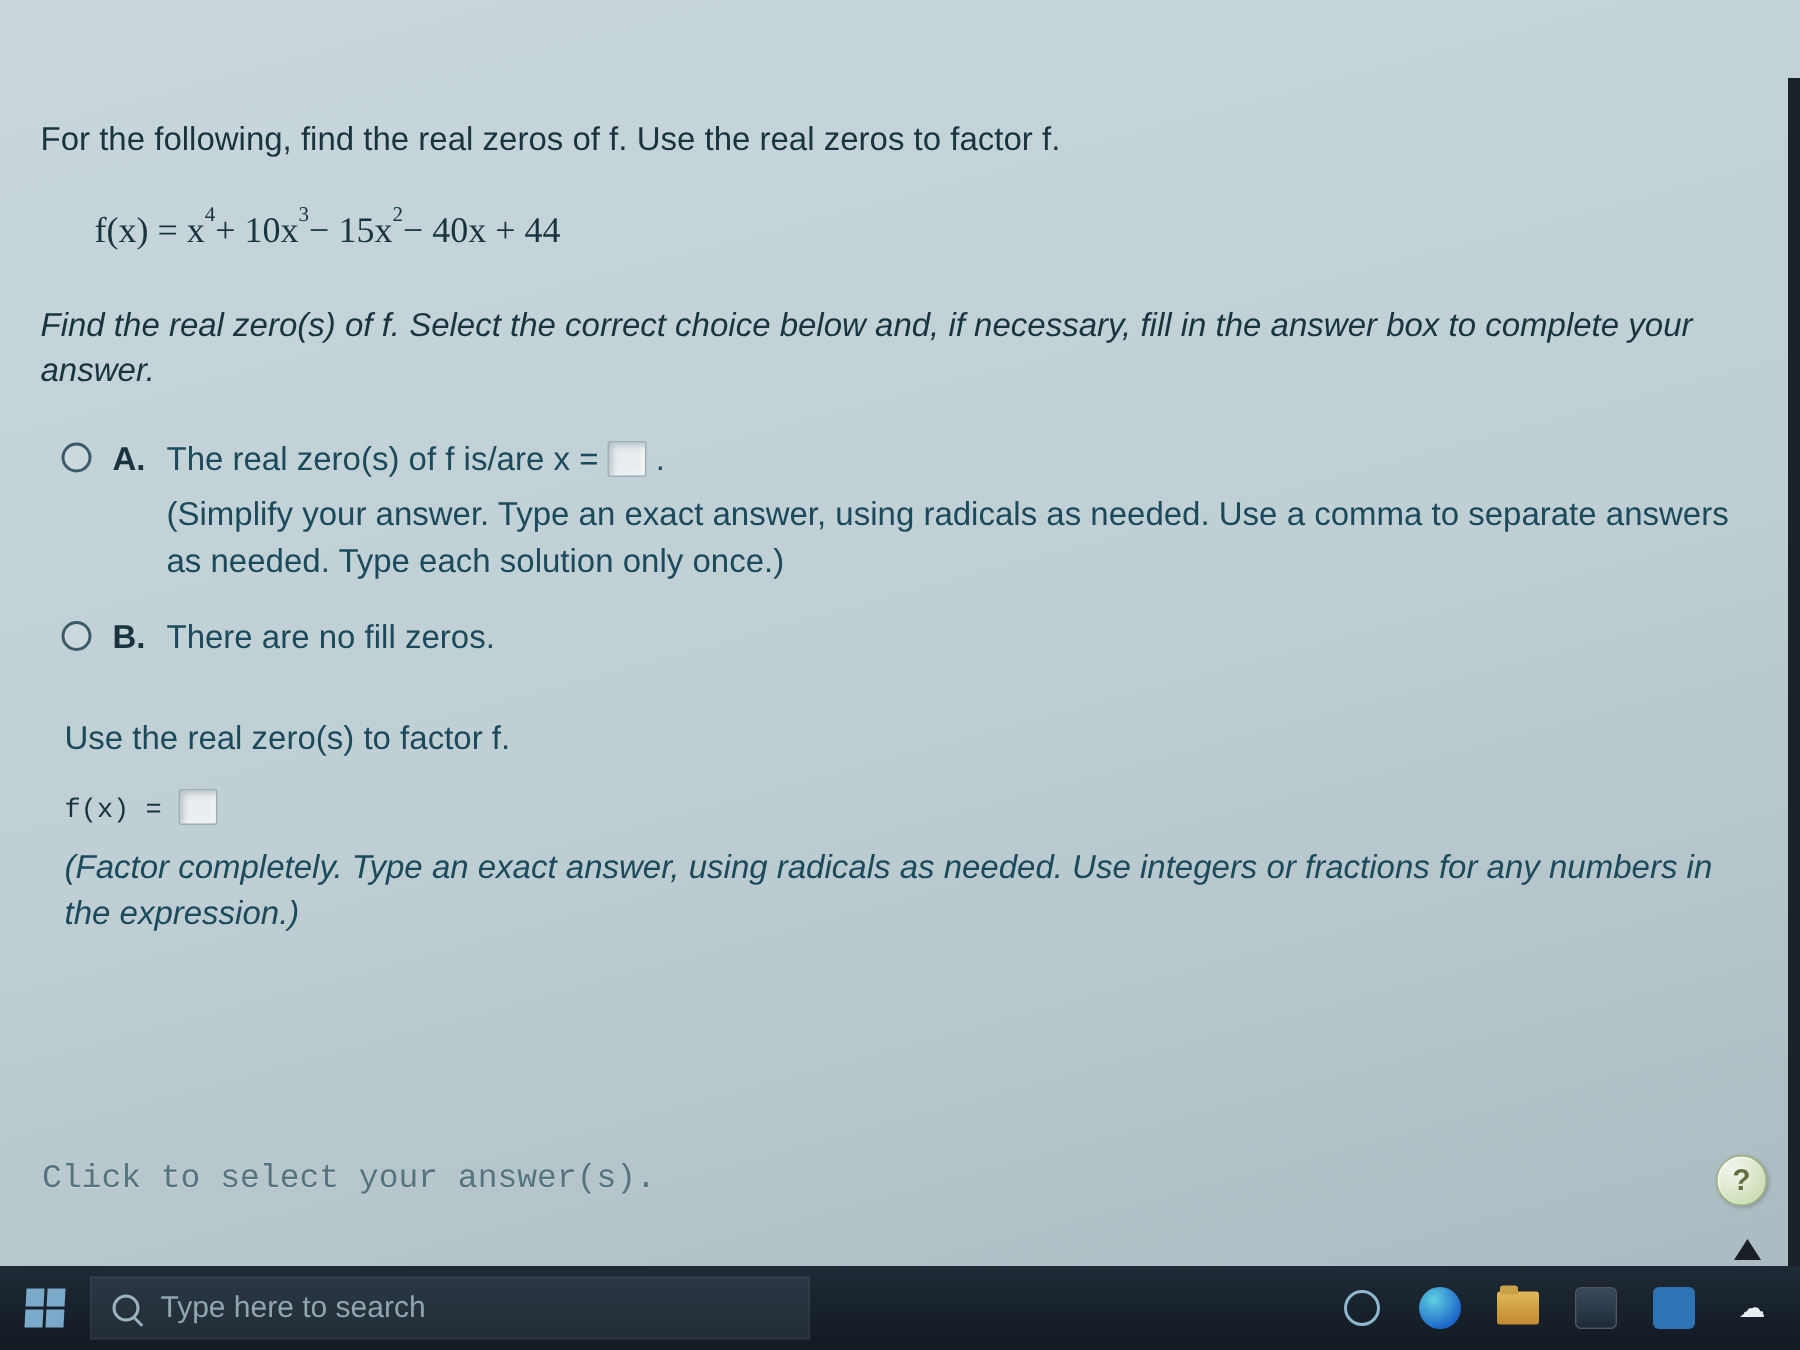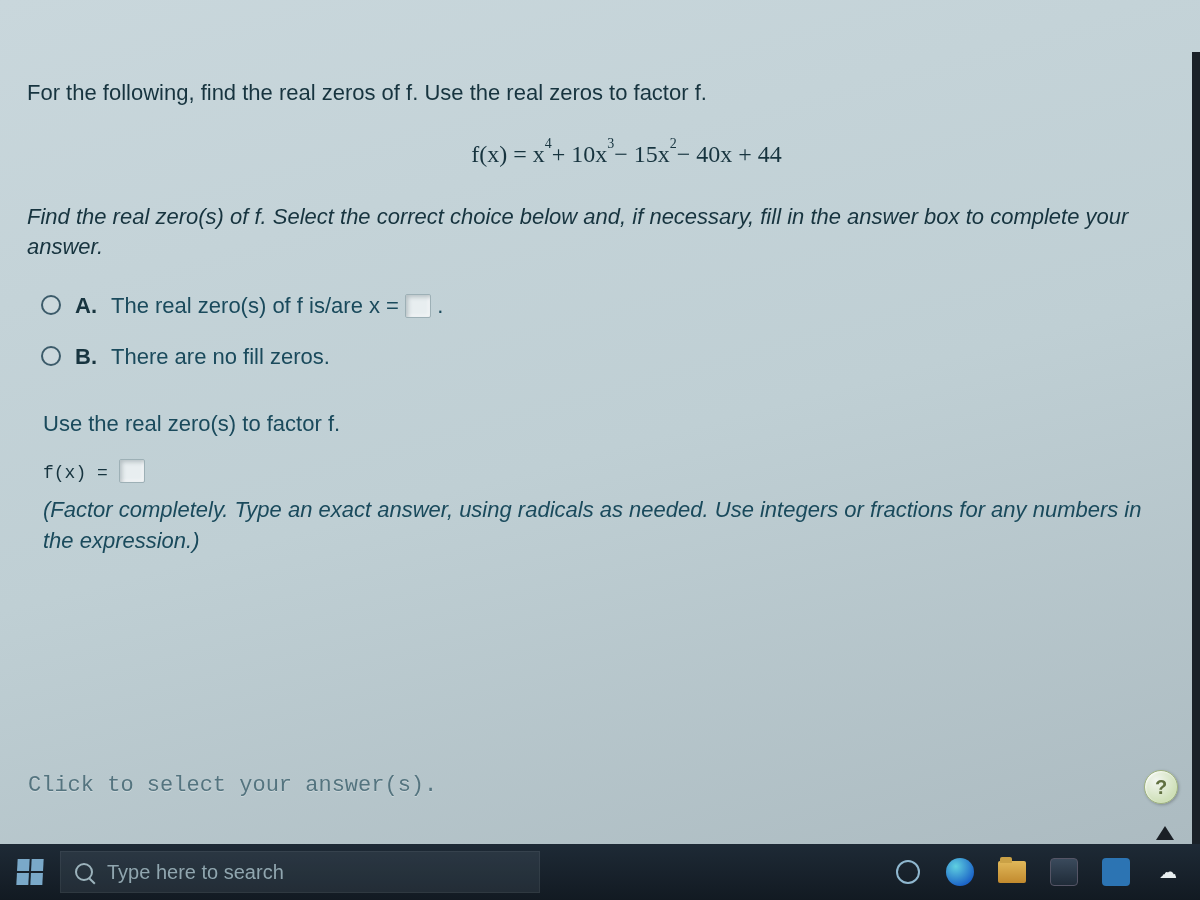--- a/index.html
+++ b/index.html
@@ -23,21 +23,21 @@
       font-size: 22px;
       line-height: 1.35;
     }
     .row { padding: 0 10px 14px 12px; }
     .prompt1 { padding-top: 18px; padding-bottom: 30px; font-size: 22px; color: #17343f; }
     .equation {
       padding: 0 0 32px 48px;
       font-family: "Times New Roman", serif;
       font-size: 24px;
       color: #17343f;
-      display: flex; align-items: flex-start; justify-content: center;
+      display: flex; align-items: flex-start;
     }
     sup { font-size: 14px; position: relative; top: -3px; }
     .prompt2 { padding-bottom: 30px; color: #17343f; font-style: italic; }
     .choices { padding: 0 10px 6px 26px; }
     .choice { display: flex; gap: 14px; margin-bottom: 20px; align-items: flex-start; }
     .radio {
       width: 20px; height: 20px; min-width: 20px;
       border: 2px solid #3c5b6a;
       border-radius: 50%;
       margin-top: 4px;
@@ -166,20 +166,21 @@
 
     <div class="choices">
       <div class="choice">
         <div class="radio"></div>
         <div class="label-col">
           <div class="letter">A.</div>
           <div class="choice-body">
             <span>The real zero(s) of f is/are x = </span>
             <span class="answer-box"></span>
             <span>.</span>
+            <div class="sub" style="margin-top:6px;">(Simplify your answer. Type an exact answer, using radicals as needed. Use a comma to separate answers as needed. Type each solution only once.)</div>
           </div>
         </div>
       </div>
 
       <div class="choice">
         <div class="radio"></div>
         <div class="label-col">
           <div class="letter">B.</div>
           <div class="choice-body">There are no fill zeros.</div>
         </div>

